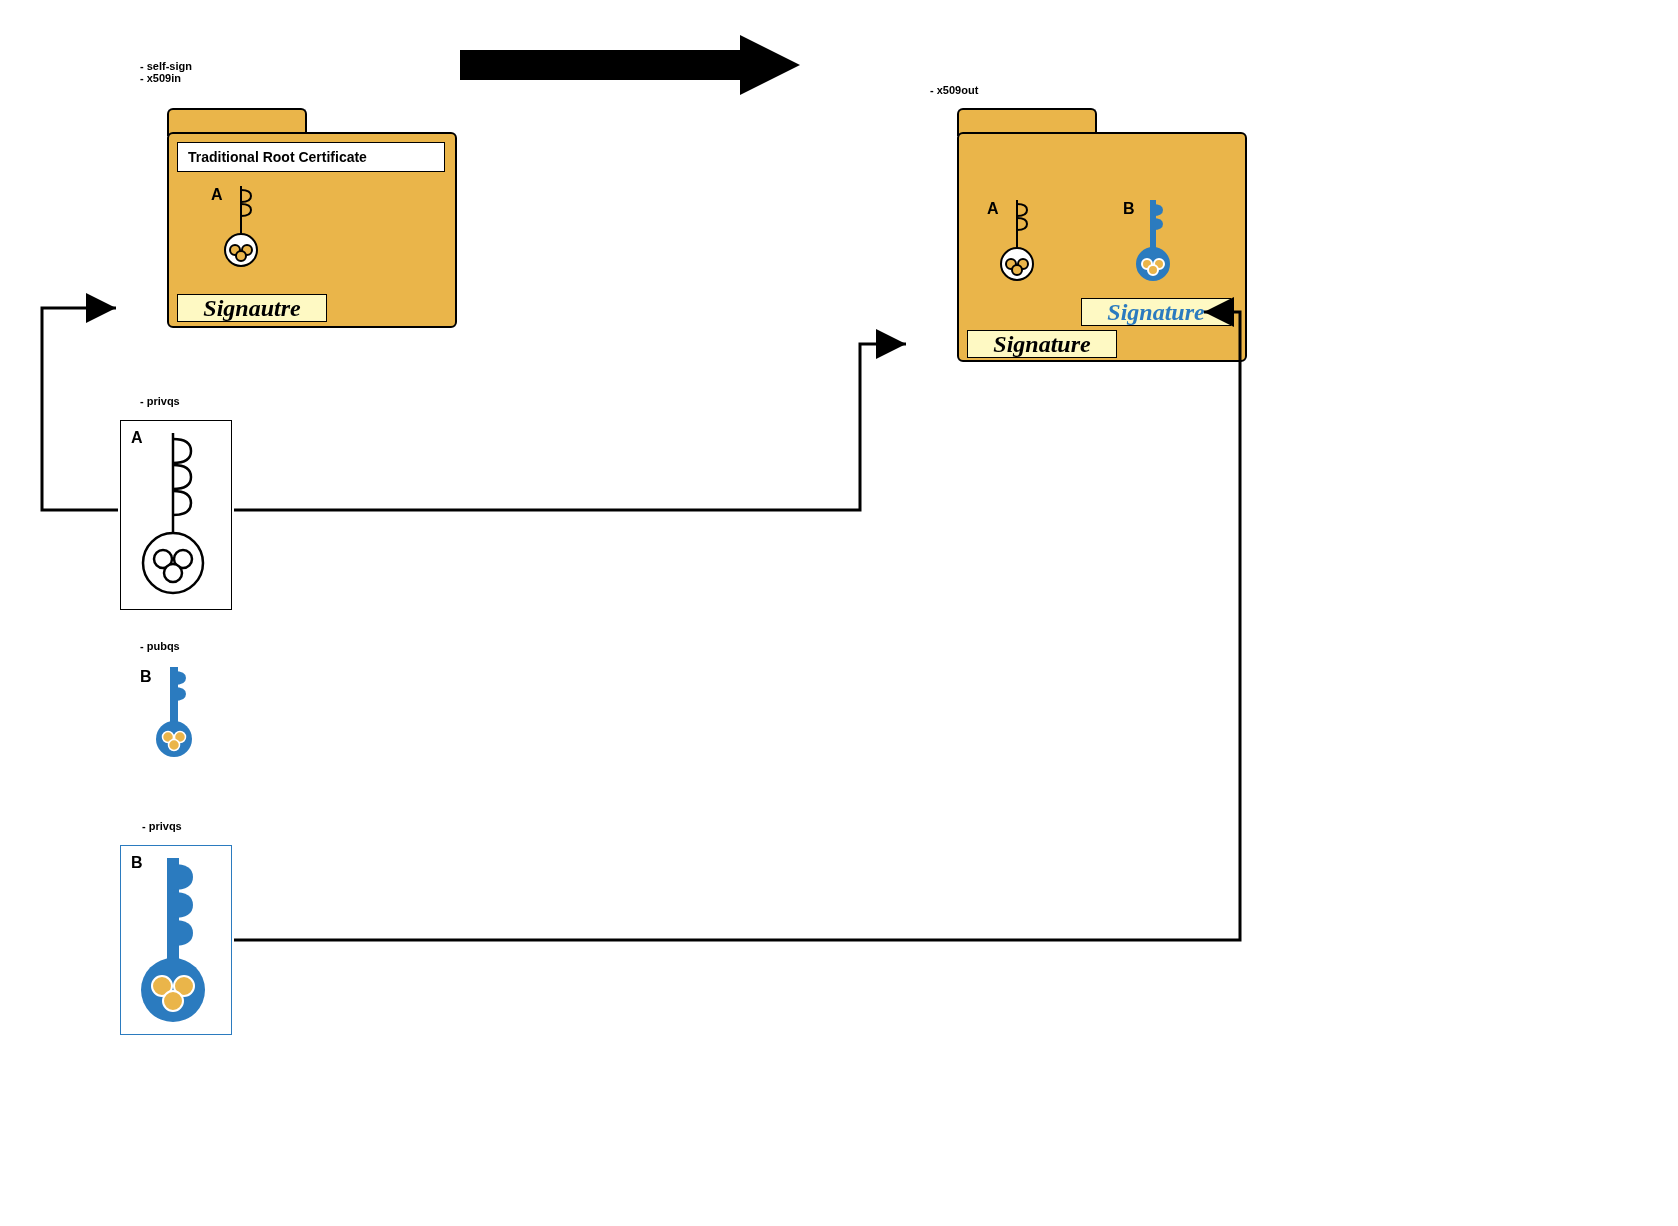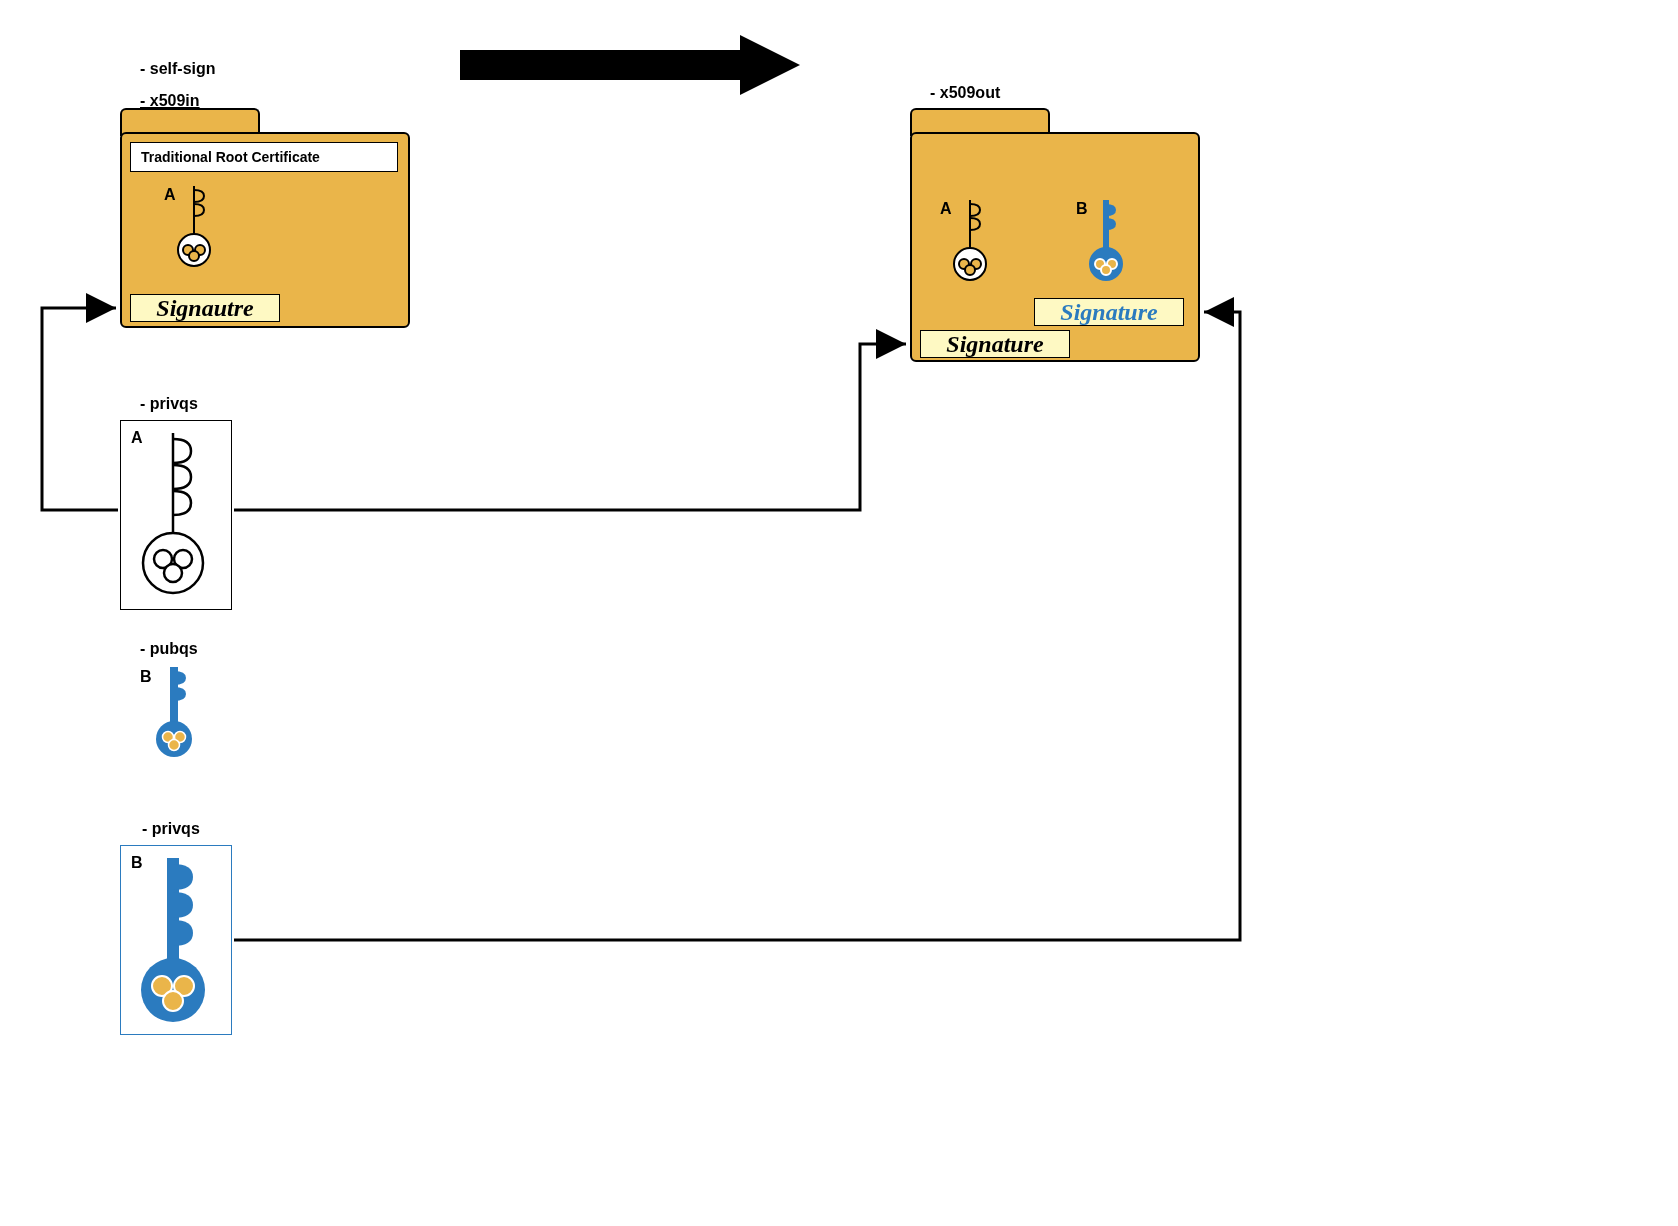--- a/index.html
+++ b/index.html
@@ -8,27 +8,28 @@
     background: #ffffff;
     font-family: "Helvetica Neue", Arial, sans-serif;
   }
   .canvas {
     position: relative;
     width: 1678px;
     height: 1226px;
   }
   .label {
     position: absolute;
-    font-size: 16px;
+    font-size: 11px;
     font-weight: 700;
     color: #000;
     white-space: pre;
   }
   .folder {
     position: absolute;
+    margin-left: 47px;
   }
   .folder-body {
     position: absolute;
     background: #eab54a;
     border: 2px solid #000;
     border-radius: 6px;
     box-sizing: border-box;
   }
   .folder-tab {
     position: absolute;
@@ -97,21 +98,21 @@
 <div class="canvas">
 
   <svg class="arrow">
     <g fill="#000">
       <rect x="460" y="50" width="280" height="30"></rect>
       <polygon points="740,35 800,65 740,95"></polygon>
     </g>
   </svg>
 
   <div class="label" style="left:140px; top:60px;">- self-sign</div>
-  <div class="label" style="left:140px; top:92px;text-decoration:underline;">- x509in</div>
+  <div class="label" style="left:140px; top:72px;">- x509in</div>
 
   <div class="label" style="left:930px; top:84px;">- x509out</div>
 
   <div class="folder" style="left:120px; top:108px; width:290px; height:220px;">
     <div class="folder-tab" style="left:0; top:0; width:140px; height:28px;"></div>
     <div class="folder-body" style="left:0; top:24px; width:290px; height:196px;"></div>
 
     <div class="white-strip" style="left:10px; top:34px; width:268px; height:30px; font-size:14px;">
       <span>Traditional Root Certificate</span>
     </div>

